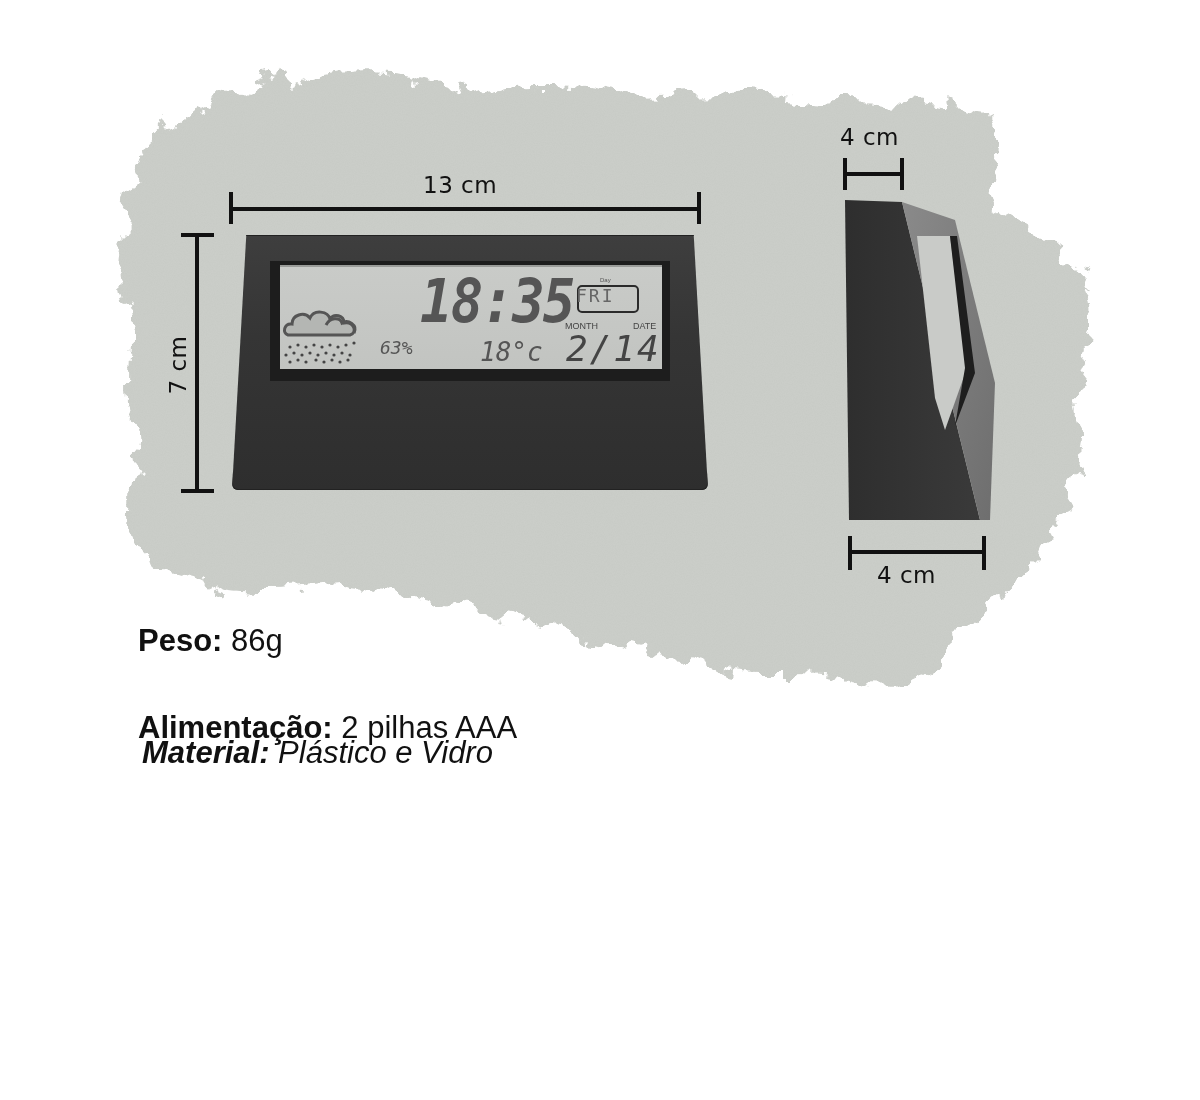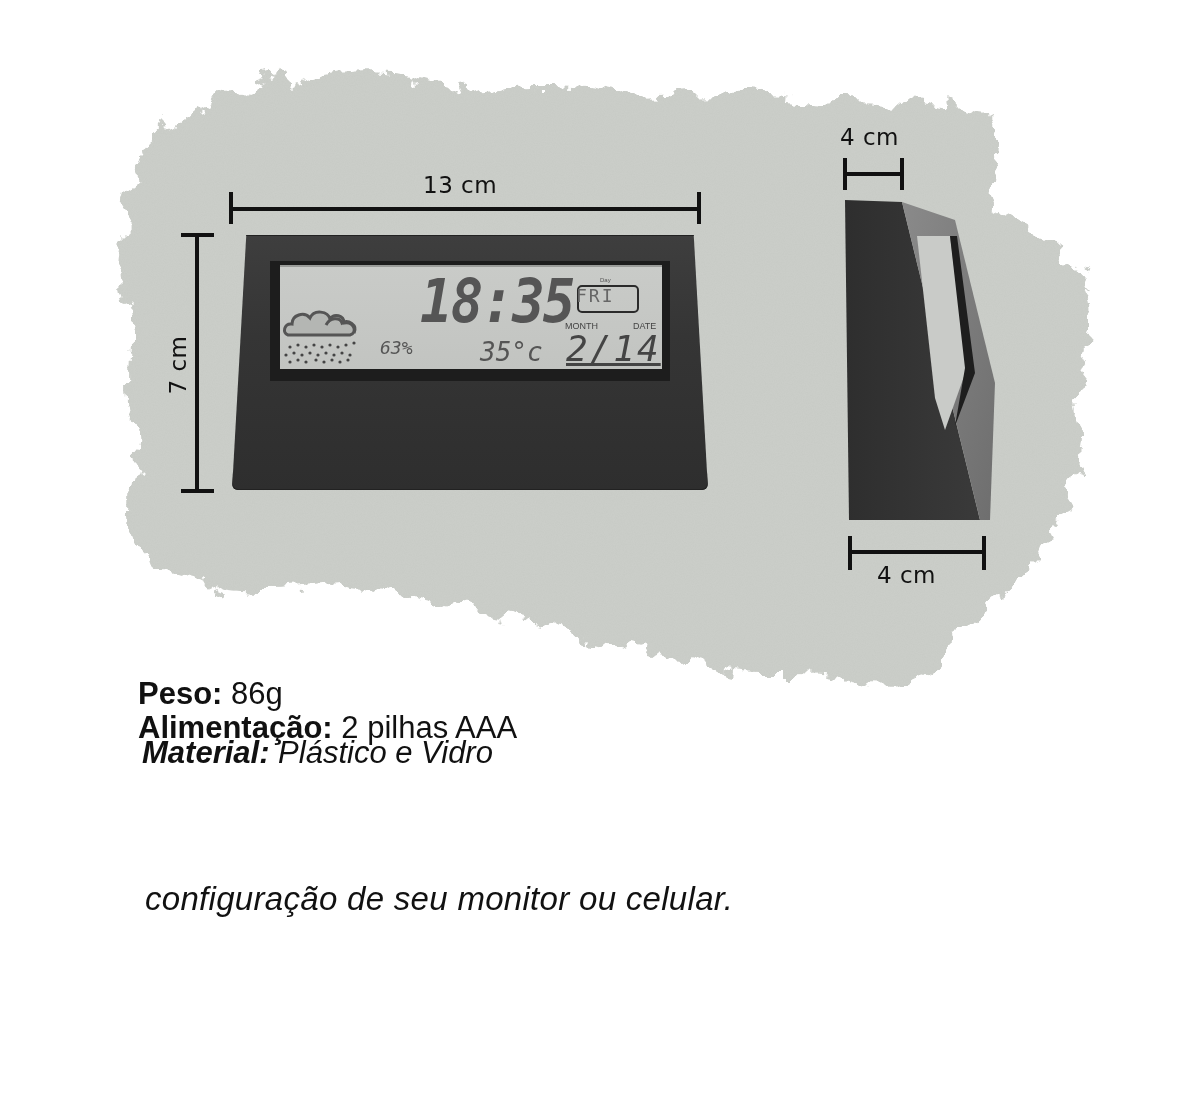--- a/index.html
+++ b/index.html
@@ -37,30 +37,30 @@
   .lcd-day-box {
     position: absolute; left: 297px; top: 18px; width: 62px; height: 28px;
     border: 2px solid #2a2a2a; border-radius: 5px;
   }
   .lcd-day { left: 296px; top: 20px; font-size: 18px; color: #666; letter-spacing: 2px; font-style: normal; }
   .lcd-dayhead { left: 320px; top: 10px; font-size: 6px; color: #555; }
   .lcd-month { left: 285px; top: 55px; }
   .lcd-date { left: 337px; top: 55px; margin-left: 16px; }
   .lcd-hum { left: 100px; top: 72px; font-size: 18px; color: #555; }
   .lcd-temp { left: 200px; top: 72px; font-size: 26px; color: #555; }
-  .lcd-md { left: 286px; top: 64px; font-size: 36px; color: #444; letter-spacing: 2px; text-decoration: underline; }
+  .lcd-md { left: 286px; top: 64px; font-size: 36px; color: #444; letter-spacing: 2px; }
 
   
   .clock-side { position: absolute; left: 845px; top: 198px; width: 155px; height: 325px; }
 
   
   .spec { position: absolute; font-family: "Liberation Sans", sans-serif; font-size: 31px; color: #111; white-space: nowrap; }
   .spec .hl { position: absolute; left: -6px; top: 2px; height: 34px; background: #e8e9e8; border-radius: 6px; z-index: -1; }
   .spec b { font-weight: bold; }
-  .spec-peso { left: 138px; top: 676px; text-align: center; }
+  .spec-peso { left: 138px; top: 623px; text-align: center; }
   .spec-alim { left: 138px; top: 710px; }
   .spec-mat { left: 142px; top: 735px; font-style: italic; }
 
   .note { position: absolute; left: 120px; top: 874px; font-family: "Liberation Sans", sans-serif; font-style: italic; font-size: 33px; color: #111; line-height: 50px; letter-spacing: 0.3px; }
   .note .ln2 { display: block; padding-left: 25px; }
 </style>
 </head>
 <body>
 
 <svg class="bg-blob" viewBox="0 0 1200 720" xmlns="http://www.w3.org/2000/svg">
@@ -131,21 +131,21 @@
         <circle cx="66" cy="55" r="1.6"></circle>
     </g>
   </svg>
   <div class="lcd-seg lcd-time">18:35</div>
   <div class="lcd-seg lcd-small lcd-dayhead">Day</div>
   <div class="lcd-day-box"></div>
   <div class="lcd-seg lcd-day">FRI</div>
   <div class="lcd-seg lcd-small lcd-month">MONTH</div>
   <div class="lcd-seg lcd-small lcd-date">DATE</div>
   <div class="lcd-seg lcd-hum">63%</div>
-  <div class="lcd-seg lcd-temp">35°c</div>
+  <div class="lcd-seg lcd-temp">18°c</div>
   <div class="lcd-seg lcd-md">2/14</div>
 </div>
 
 <div>
   <div class="dim-label" style="left:840px; top:124px;">4 cm</div>
   <div class="dim-h" style="left:845px; top:172px; width:58px; height:4px;"></div>
   <div class="cap" style="left:843px; top:158px; width:4px; height:32px;"></div>
   <div class="cap" style="left:900px; top:158px; width:4px; height:32px;"></div>
 </div>
 
@@ -183,14 +183,13 @@
   <b>Alimentação:</b>
   <span>2 pilhas AAA</span>
 </div>
 <div class="spec spec-mat">
   <span class="hl" style="width:165px;"></span>
   <b>Material:</b>
   <span>Plástico e Vidro</span>
 </div>
 
 <div class="note">
-  <span class="ln2">configuração de seu monitor ou celular.</span>
 </div>
 
 </body></html>

